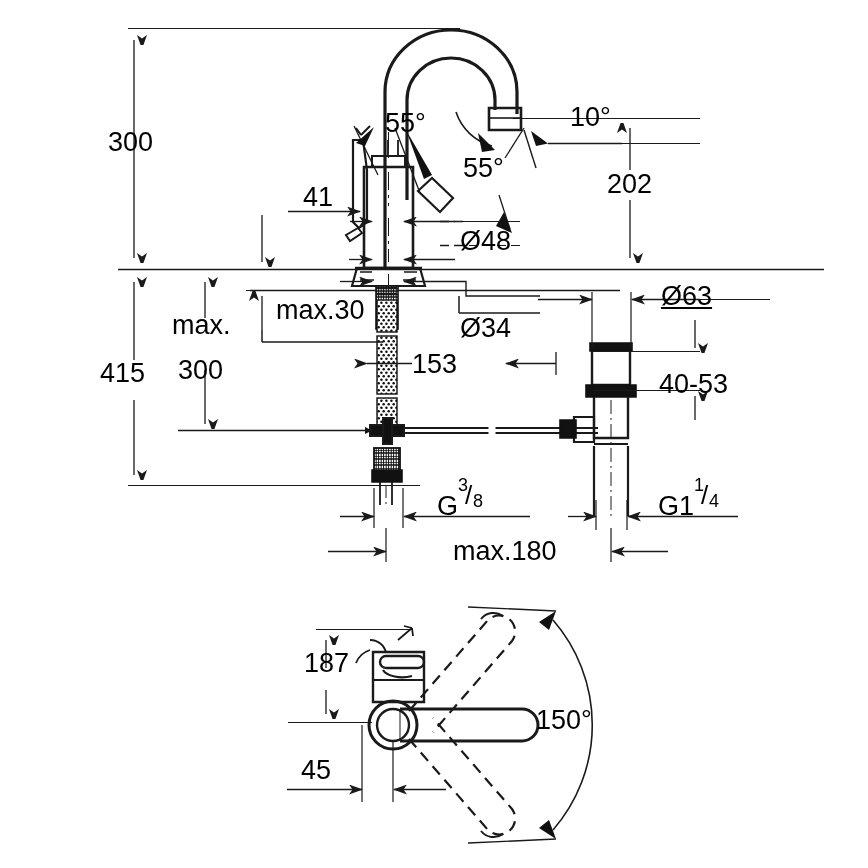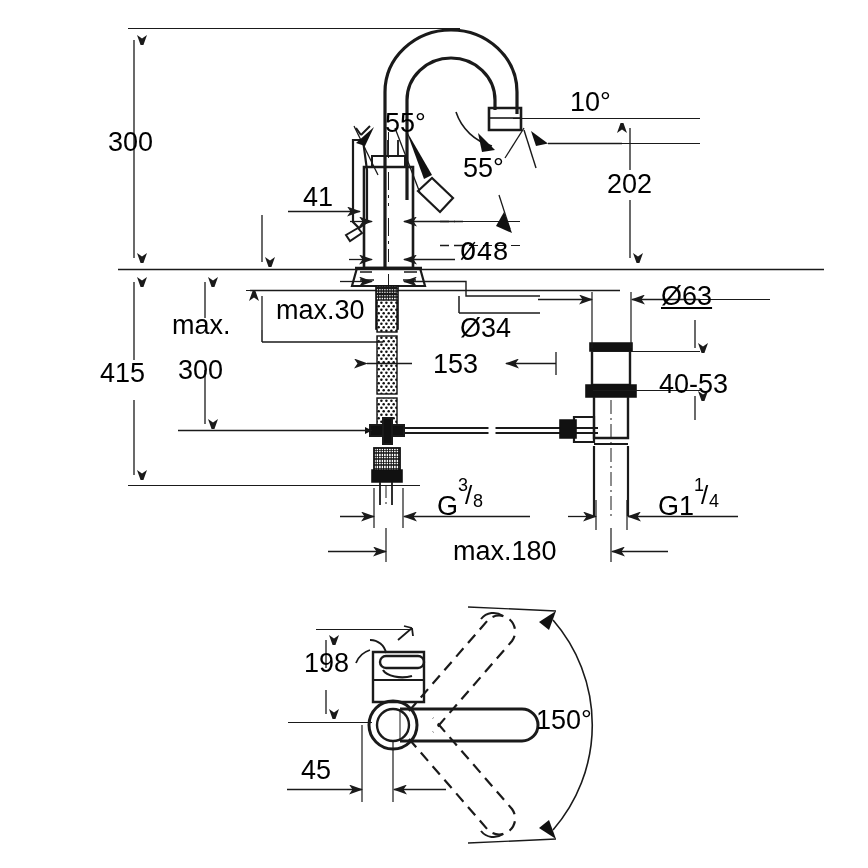--- a/index.html
+++ b/index.html
@@ -247,39 +247,39 @@
   <div class="lbl" style="left:178px; top:357px;">300</div>
 
   <div class="lbl" style="left:264px; top:297px;margin-left:12px;">max.30</div>
 
   <div class="lbl" style="left:303px; top:184px;">41</div>
 
   <div class="lbl" style="left:385px; top:110px;"><span>55</span><span>°</span></div>
 
   <div class="lbl" style="left:463px; top:155px;"><span>55</span><span>°</span></div>
 
-  <div class="lbl" style="left:570px; top:89px;text-align:center;"><span>10</span><span>°</span></div>
+  <div class="lbl" style="left:570px; top:104px;text-align:center;"><span>10</span><span>°</span></div>
 
   <div class="lbl" style="left:607px; top:171px;">202</div>
 
-  <div class="lbl" style="left:460px; top:240px;font-family:Liberation Mono, monospace;"><span>Ø</span><span>48</span></div>
+  <div class="lbl" style="left:460px; top:228px;"><span>Ø</span><span>48</span></div>
 
   <div class="lbl" style="left:460px; top:280px;margin-top:35px;"><span>Ø</span><span>34</span></div>
 
   <div class="lbl" style="left:661px; top:283px;text-decoration:underline;"><span>Ø</span><span>63</span></div>
 
-  <div class="lbl" style="left:433px; top:351px;">153</div>
+  <div class="lbl" style="left:412px; top:351px;">153</div>
 
   <div class="lbl" style="left:659px; top:371px;">40-53</div>
 
   <div class="lbl" style="left:437px; top:488px;"><span>G</span><span class="frac"><span class="num">3</span><span class="sl">/</span><span class="den">8</span></span></div>
 
   <div class="lbl" style="left:658px; top:488px;"><span>G1</span><span class="frac"><span class="num">1</span><span class="sl">/</span><span class="den">4</span></span></div>
 
   <div class="lbl" style="left:428px; top:538px;margin-left:25px;">max.180</div>
 
-  <div class="lbl" style="left:304px; top:650px;">198</div>
+  <div class="lbl" style="left:304px; top:650px;">187</div>
 
   <div class="lbl" style="left:301px; top:757px;">45</div>
 
   <div class="lbl" style="left:536px; top:707px;text-align:right;"><span>150</span><span>°</span></div>
 
 </div>
 
 </body></html>

